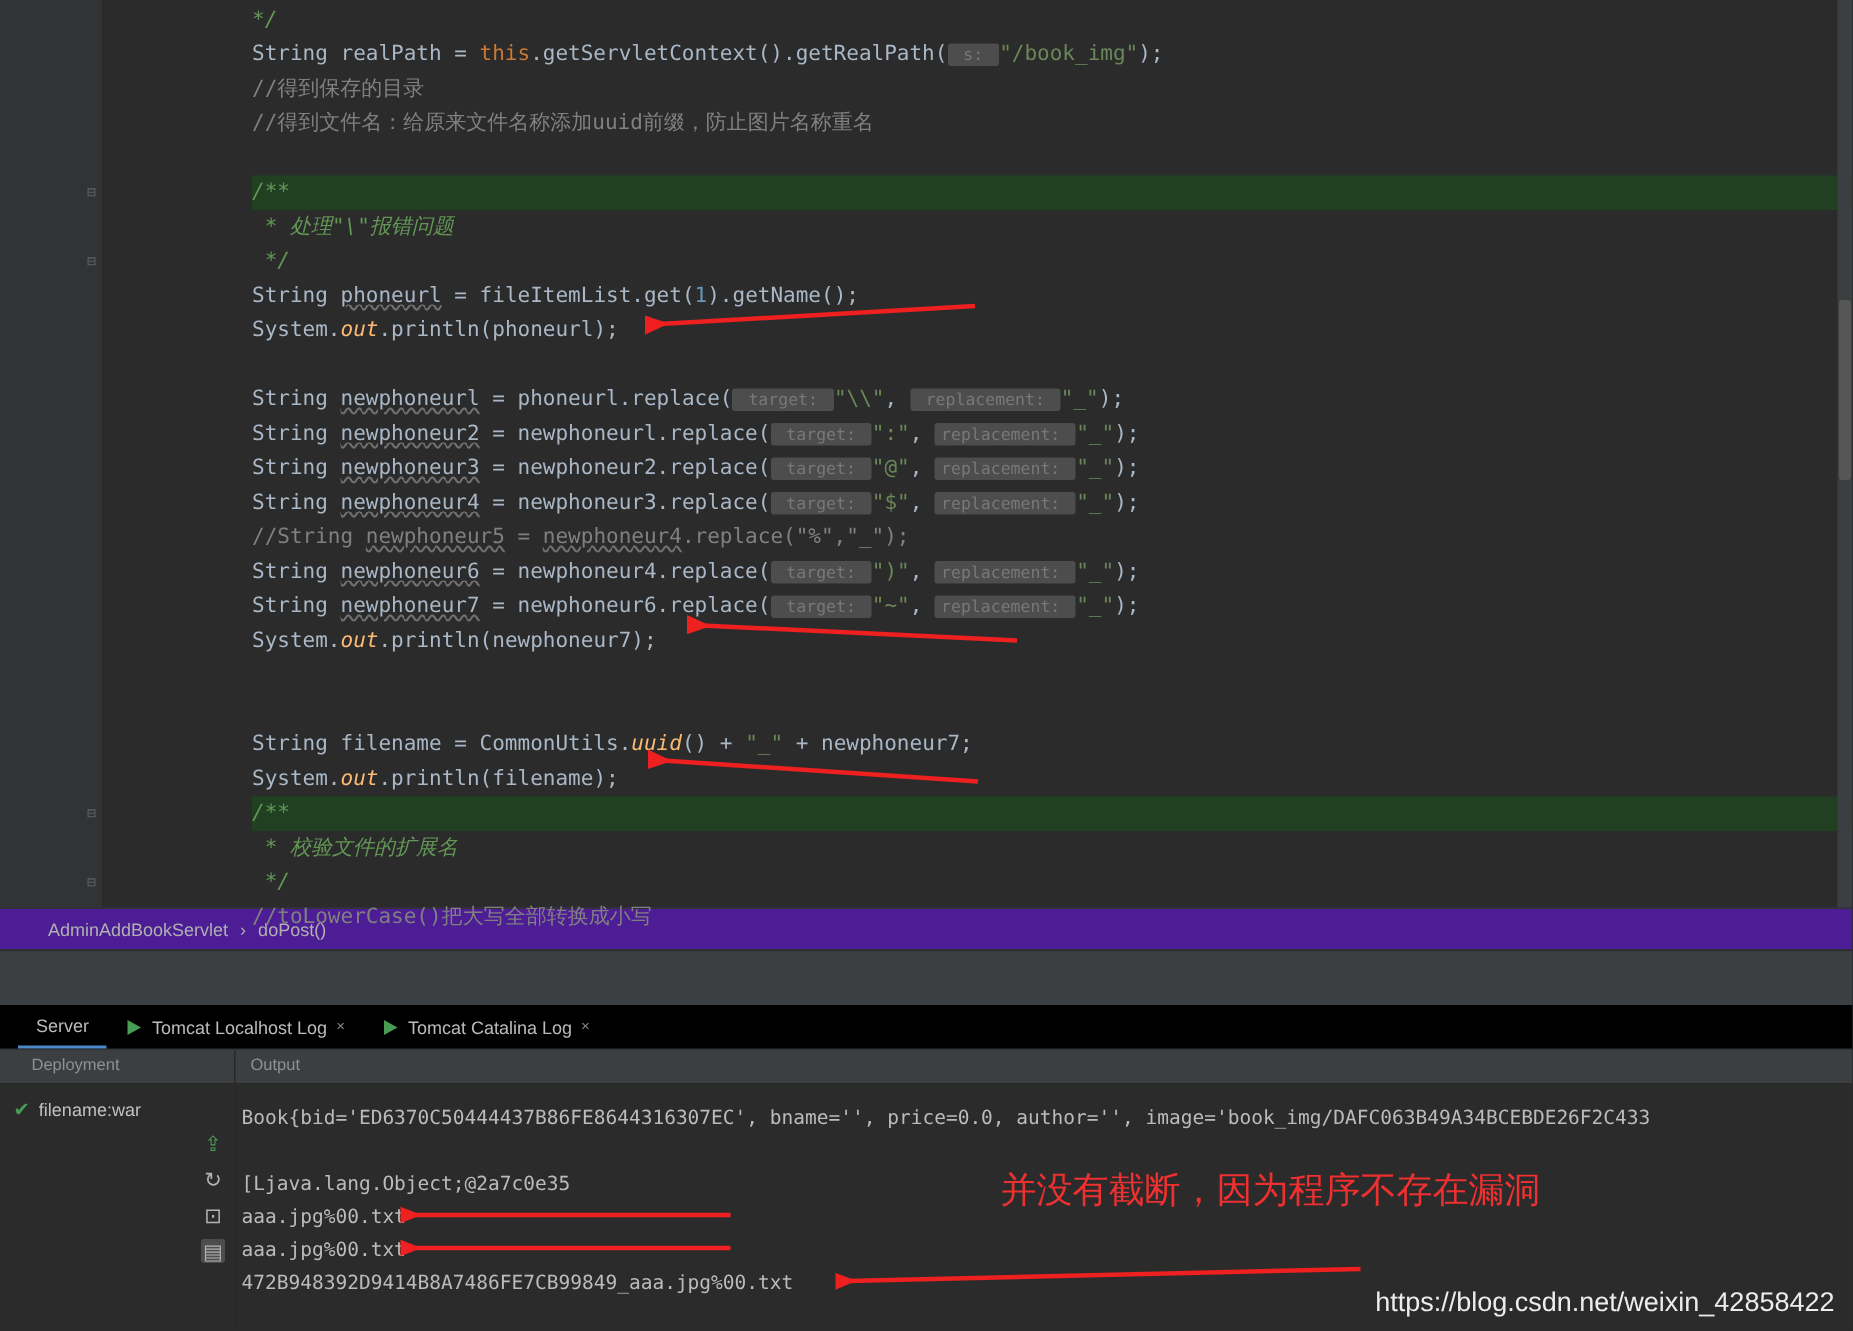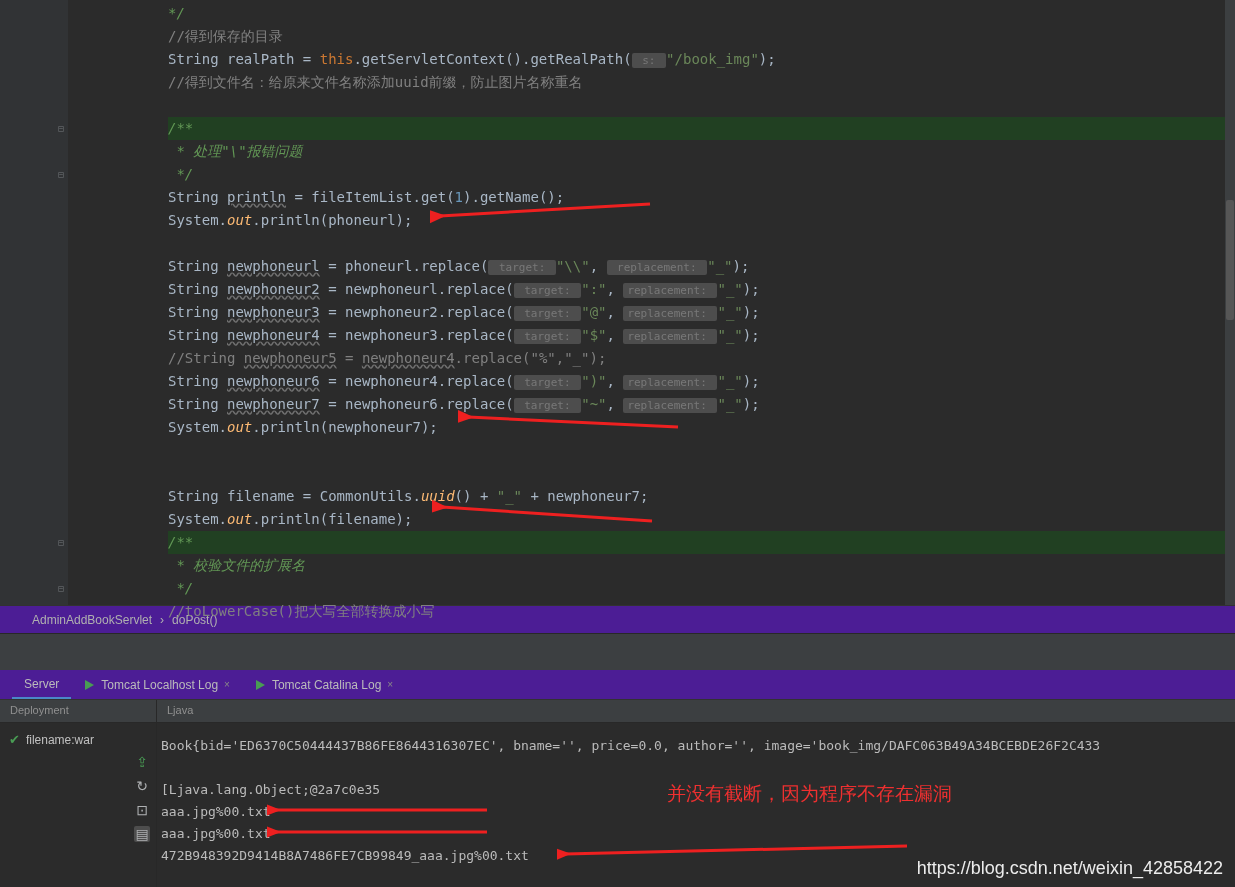--- a/index.html
+++ b/index.html
@@ -69,21 +69,21 @@
       border-top: 1px solid #323232;
       display: flex;
       align-items: center;
       padding-left: 32px;
       color: #b0b0b0;
       font-size: 12px;
       font-family: -apple-system, sans-serif;
     }
     .breadcrumb span { margin-right: 8px; }
     .panel-tabs {
-      background: #4c1d95;
+      background: #000000;
       height: 30px;
       border-bottom: 1px solid #323232;
       display: flex;
       align-items: center;
       padding-left: 12px;
       font-family: -apple-system, sans-serif;
       font-size: 12px;
     }
     .panel-tab {
       padding: 6px 12px;
@@ -103,21 +103,21 @@
     .panel-headers {
       background: #3c3f41;
       height: 23px;
       display: flex;
       border-bottom: 1px solid #282828;
       font-family: -apple-system, sans-serif;
       font-size: 11px;
     }
     .panel-header-left {
       width: 157px;
-      padding: 4px 10px;
+      padding: 4px 21px;
       border-right: 1px solid #282828;
       color: #909090;
     }
     .panel-header-right {
       padding: 4px 10px;
       color: #909090;
     }
     .panel-content {
       display: flex;
       height: 200px;
@@ -160,21 +160,21 @@
       padding: 12px 4px;
       font-size: 13px;
       line-height: 22px;
       color: #bbbbbb;
       overflow: hidden;
       position: relative;
     }
     .red-annotation {
       color: #ee3030;
       font-family: 'Microsoft YaHei', sans-serif;
-      font-size: 19px;
+      font-size: 24px;
       position: absolute;
     }
     .watermark {
       position: absolute;
       right: 12px;
       bottom: 8px;
       color: #ececec;
       font-family: sans-serif;
       font-size: 18px;
     }
@@ -236,28 +236,28 @@
         <span class="fold-icon">⊟</span>
       </div>
       <div class="gutter-line"></div>
       <div class="gutter-line">
         <span class="fold-icon">⊟</span>
       </div>
       <div class="gutter-line"></div>
     </div>
   <div class="code-area" id="code">
       <div class="code-line doc-comment">*/</div>
+      <div class="code-line">String realPath = <span class="keyword">this</span>.getServletContext().getRealPath(<span class="param-hint"> s: </span><span class="string">"/book_img"</span>);</div>
       <div class="code-line comment">//得到保存的目录</div>
-      <div class="code-line">String realPath = <span class="keyword">this</span>.getServletContext().getRealPath(<span class="param-hint"> s: </span><span class="string">"/book_img"</span>);</div>
       <div class="code-line comment">//得到文件名：给原来文件名称添加uuid前缀，防止图片名称重名</div>
       <div class="code-line">&nbsp;</div>
       <div class="code-line doc-comment hl-green">/**</div>
       <div class="code-line doc-comment"> * 处理"\"报错问题</div>
       <div class="code-line doc-comment"> */</div>
-      <div class="code-line">String <span class="underline-wavy">println</span> = fileItemList.get(<span class="number">1</span>).getName();</div>
+      <div class="code-line">String <span class="underline-wavy">phoneurl</span> = fileItemList.get(<span class="number">1</span>).getName();</div>
       <div class="code-line">System.<span class="static">out</span>.println(phoneurl);</div>
       <div class="code-line">&nbsp;</div>
       <div class="code-line">String <span class="underline-wavy">newphoneurl</span> = phoneurl.replace(<span class="param-hint"> target: </span><span class="string">"\\"</span>, <span class="param-hint"> replacement: </span><span class="string">"_"</span>);</div>
       <div class="code-line">String <span class="underline-wavy">newphoneur2</span> = newphoneurl.replace(<span class="param-hint"> target: </span><span class="string">":"</span>, <span class="param-hint">replacement: </span><span class="string">"_"</span>);</div>
       <div class="code-line">String <span class="underline-wavy">newphoneur3</span> = newphoneur2.replace(<span class="param-hint"> target: </span><span class="string">"@"</span>, <span class="param-hint">replacement: </span><span class="string">"_"</span>);</div>
       <div class="code-line">String <span class="underline-wavy">newphoneur4</span> = newphoneur3.replace(<span class="param-hint"> target: </span><span class="string">"$"</span>, <span class="param-hint">replacement: </span><span class="string">"_"</span>);</div>
       <div class="code-line comment">//String <span class="underline-wavy">newphoneur5</span> = <span class="underline-wavy">newphoneur4</span>.replace("%","_");</div>
       <div class="code-line">String <span class="underline-wavy">newphoneur6</span> = newphoneur4.replace(<span class="param-hint"> target: </span><span class="string">")"</span>, <span class="param-hint">replacement: </span><span class="string">"_"</span>);</div>
       <div class="code-line">String <span class="underline-wavy">newphoneur7</span> = newphoneur6.replace(<span class="param-hint"> target: </span><span class="string">"~"</span>, <span class="param-hint">replacement: </span><span class="string">"_"</span>);</div>
       <div class="code-line">System.<span class="static">out</span>.println(newphoneur7);</div>
@@ -317,21 +317,21 @@
           <polygon points="2,1 11,6 2,11" fill="#499c54"></polygon>
         </svg>
     </span>
     <span>Tomcat Catalina Log</span>
     <span class="close-x">×</span>
   </div>
 </div>
 
 <div class="panel-headers">
   <div class="panel-header-left">Deployment</div>
-  <div class="panel-header-right">Ljava</div>
+  <div class="panel-header-right">Output</div>
 </div>
 
 <div class="panel-content">
   <div class="deploy-panel">
     <div class="deploy-item">
       <span class="check-icon">✔</span>
       <span>filename:war</span>
     </div>
     <div class="toolbar-col" style="position:absolute;left:128px;">
       <span class="tool-icon" style="color:#499c54">⇪</span>

